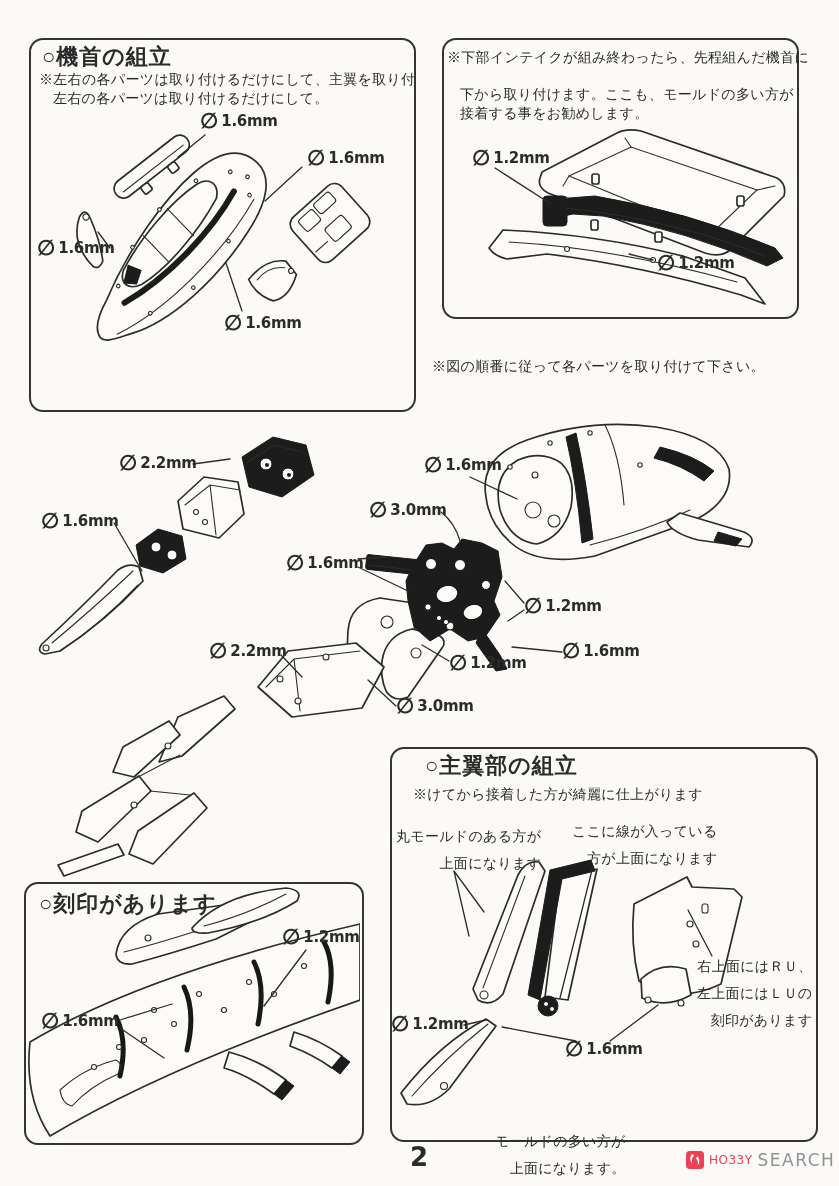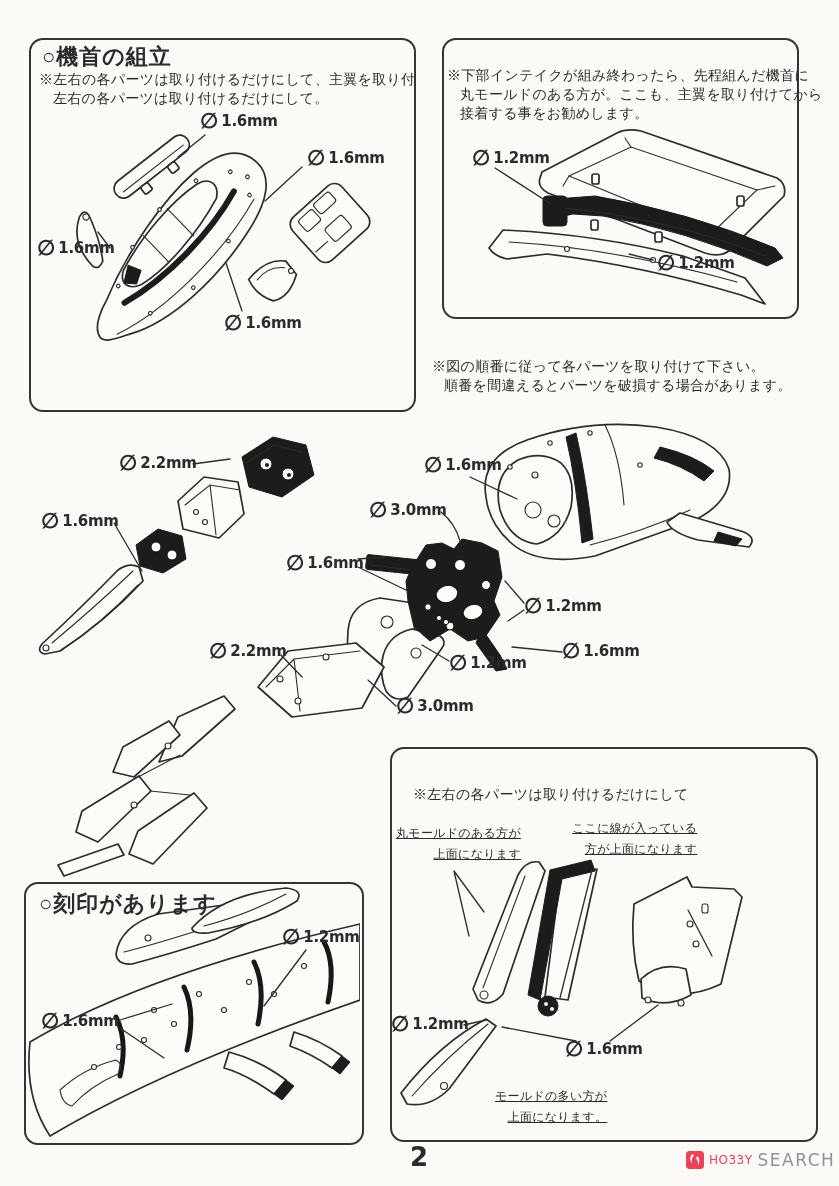--- a/index.html
+++ b/index.html
@@ -1,21 +1,21 @@
 <!DOCTYPE html>
 <html><head>
 <meta charset="utf-8">
 <style>
   html,body{margin:0;padding:0;background:#e9e7e2;}
   .page{position:relative;width:839px;height:1186px;background:#fbfaf6;
         font-family:"Liberation Sans",sans-serif;color:#2b2b2b;overflow:hidden;margin:0 auto;text-align:right;}
   .panel{position:absolute;border:2.5px solid #343434;border-radius:14px;background:transparent;}
   .title{position:absolute;font-weight:bold;font-size:22px;letter-spacing:1px;white-space:nowrap;}
   .note{position:absolute;font-size:14px;letter-spacing:0.3px;white-space:nowrap;font-family:Liberation Mono, monospace;}
-  .ann{position:absolute;font-size:12px;line-height:21px;letter-spacing:0.3px;white-space:pre-line;text-decoration:underline;}
+  .ann{position:absolute;font-size:14px;line-height:27px;letter-spacing:0.3px;white-space:pre-line;}
   .dia{position:absolute;white-space:nowrap;display:inline-flex;align-items:center;}
   .dia .dsym{font-style:normal;font-size:21px;font-weight:bold;margin-right:3px;line-height:1;}
   .dia b{font-size:15px;font-weight:bold;letter-spacing:-0.3px;font-family:"DejaVu Sans",sans-serif;}
   svg.diagram{position:absolute;pointer-events:none;}
   .part{fill:#fcfbf7;stroke:#2c2c2c;stroke-width:1.7;stroke-linejoin:round;stroke-linecap:round;}
   .darkp{fill:#1c1c1c;stroke:#1c1c1c;stroke-width:1;stroke-linejoin:round;}
   .holed{fill:#fcfbf7;stroke:#0e0e0e;stroke-width:1;}
   .riv{fill:#fcfbf7;stroke:#2c2c2c;stroke-width:1.1;}
   .thin{fill:none;stroke:#2c2c2c;stroke-width:1.1;stroke-linecap:round;}
   .lead{fill:none;stroke:#2c2c2c;stroke-width:1.3;stroke-linecap:round;}
@@ -265,39 +265,42 @@
     </g>
     <g>
       <path class="part" d="M 168 46 Q 198 12 262 6 Q 280 8 273 19 Q 238 41 184 51 Q 168 52 168 46 Z"></path>
       <path class="thin" d="M 180 44 Q 225 32 262 12"></path>
     </g>
     <path class="lead" d="M 282 68 L 240 124"></path>
     <path class="lead" d="M 96 138 L 148 122 M 96 146 L 140 176"></path>
   </svg>
 
   <div class="title" style="left:42px;top:42px">○機首の組立</div>
+  <div class="title" style="left:425px;top:751px">○主翼部の組立</div>
   <div class="title" style="left:39px;top:889px">○刻印があります</div>
 
   <div class="note" style="left:39px;top:71px">※左右の各パーツは取り付けるだけにして、主翼を取り付</div>
   <div class="note" style="left:53px;top:90px">左右の各パーツは取り付けるだけにして。</div>
 
-  <div class="note" style="left:447px;top:67px">※下部インテイクが組み終わったら、先程組んだ機首に</div>
-  <div class="note" style="left:460px;top:86px">丸モールドのある方が。ここも、主翼を取り付けてから</div>
+  <div class="note" style="left:447px;top:49px">※下部インテイクが組み終わったら、先程組んだ機首に</div>
+  <div class="note" style="left:460px;top:86px">下から取り付けます。ここも、モールドの多い方が</div>
   <div class="note" style="left:460px;top:105px">接着する事をお勧めします。</div>
 
   <div class="note" style="left:432px;top:358px">※図の順番に従って各パーツを取り付けて下さい。</div>
-  <div class="note" style="left:444px;top:377px">順番を間違えるとパーツを破損する場合があります。</div>
-
-  <div class="note" style="left:413px;top:786px">※左右の各パーツは取り付けるだけにして</div>
+
+  <div class="note" style="left:413px;top:786px">※けてから接着した方が綺麗に仕上がります</div>
 
   <div class="ann" style="left:396px;top:823px">丸モールドのある方が
 上面になります</div>
   <div class="ann" style="left:572px;top:818px">ここに線が入っている
 方が上面になります</div>
-  <div class="ann" style="left:495px;top:1086px">モールドの多い方が
+  <div class="ann" style="left:697px;top:953px">右上面にはＲＵ、
+左上面にはＬＵの
+刻印があります</div>
+  <div class="ann" style="left:495px;top:1128px">モールドの多い方が
 上面になります。</div>
 
   <span class="dia" style="left:200px;top:110px">
       <i class="dsym">∅</i>
       <b>1.6mm</b>
     </span>
   <span class="dia" style="left:307px;top:147px">
       <i class="dsym">∅</i>
       <b>1.6mm</b>
     </span>

